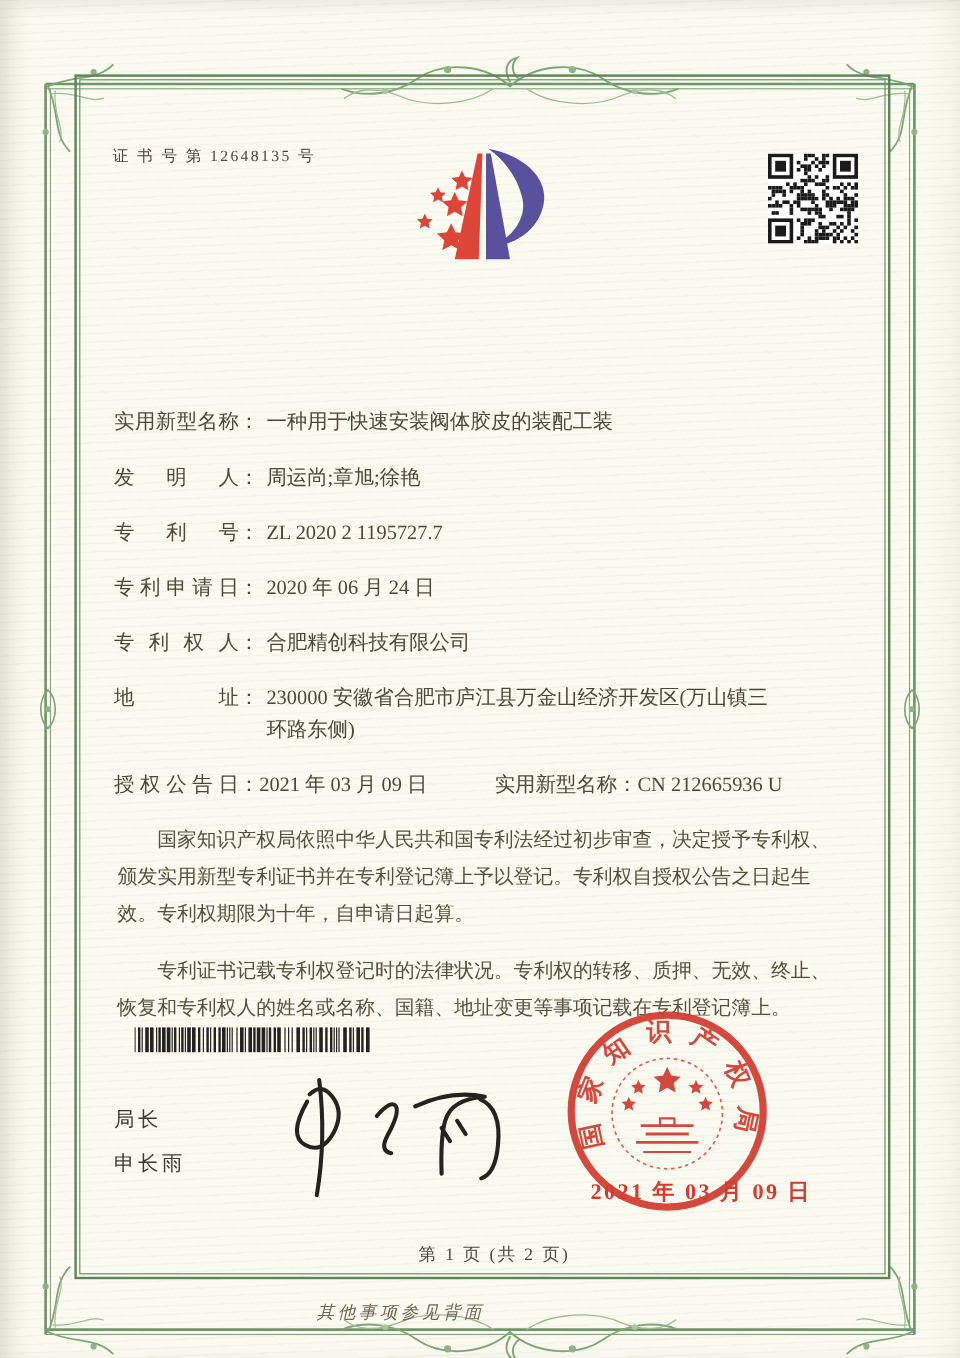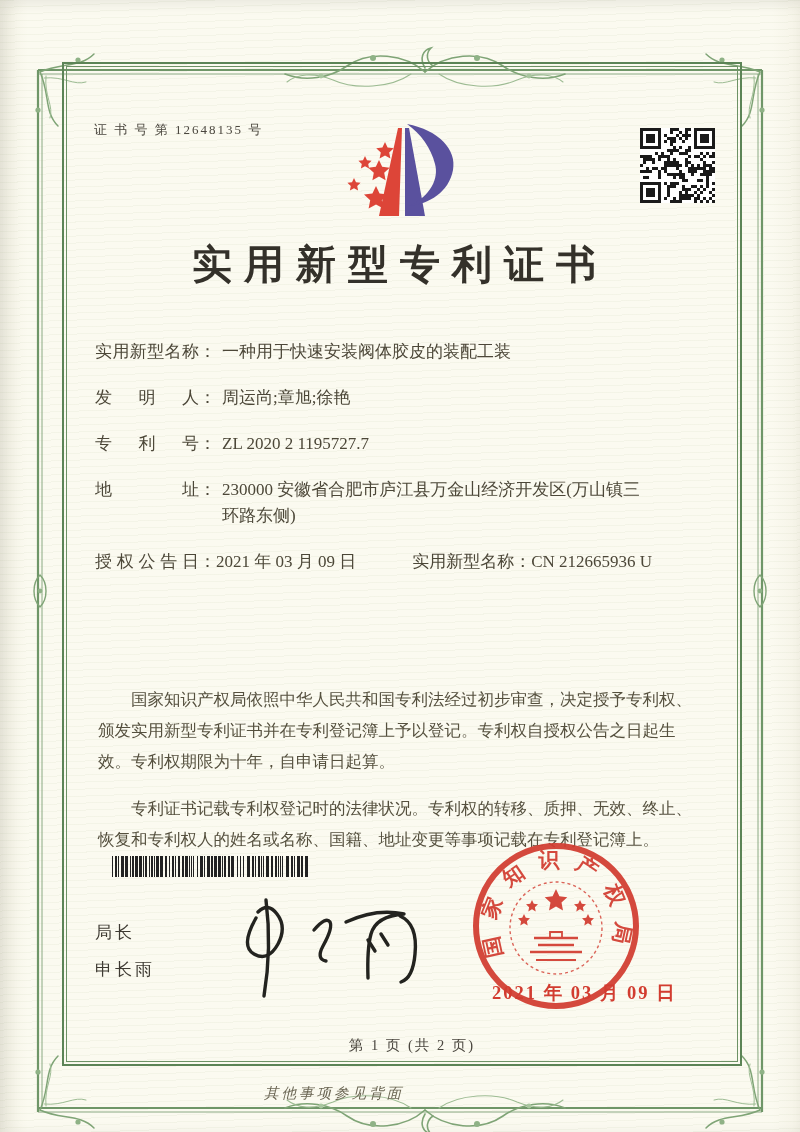--- a/index.html
+++ b/index.html
@@ -307,31 +307,36 @@
       <rect x="3" y="3" width="15" height="15" fill="#fff"></rect>
       <rect x="6" y="6" width="9" height="9" fill="#1a1a1a"></rect>
       <rect x="54" y="0" width="21" height="21" fill="#1a1a1a"></rect>
       <rect x="57" y="3" width="15" height="15" fill="#fff"></rect>
       <rect x="60" y="6" width="9" height="9" fill="#1a1a1a"></rect>
       <rect x="0" y="54" width="21" height="21" fill="#1a1a1a"></rect>
       <rect x="3" y="57" width="15" height="15" fill="#fff"></rect>
       <rect x="6" y="60" width="9" height="9" fill="#1a1a1a"></rect>
     </svg>
 
-  <div class="abs title">实用新型专利证书</div>
 
   <div class="abs fields">
     <div class="frow">
       <span class="flabel">实用新型名称</span><span class="fsep">：</span><span class="fvalue">一种用于快速安装阀体胶皮的装配工装</span>
     </div>
     <div class="frow">
       <span class="flabel">发明人</span><span class="fsep">：</span><span class="fvalue">周运尚;章旭;徐艳</span>
     </div>
     <div class="frow">
       <span class="flabel">专利号</span><span class="fsep">：</span><span class="fvalue">ZL 2020 2 1195727.7</span>
+    </div>
+    <div class="frow">
+      <span class="flabel">专利申请日</span><span class="fsep">：</span><span class="fvalue">2020 年 06 月 24 日</span>
+    </div>
+    <div class="frow">
+      <span class="flabel">专利权人</span><span class="fsep">：</span><span class="fvalue">合肥精创科技有限公司</span>
     </div>
     <div class="frow">
       <span class="flabel">地址</span><span class="fsep">：</span><span class="fvalue">230000 安徽省合肥市庐江县万金山经济开发区(万山镇三环路东侧)</span>
     </div>
     <div class="frow">
       <span class="flabel">授权公告日</span><span class="fsep">：</span><span>2021 年 03 月 09 日</span><span class="grant-gap"></span><span>实用新型名称</span><span class="fsep">：</span><span>CN 212665936 U</span>
     </div>
   </div>
 
   <div class="abs paras">

